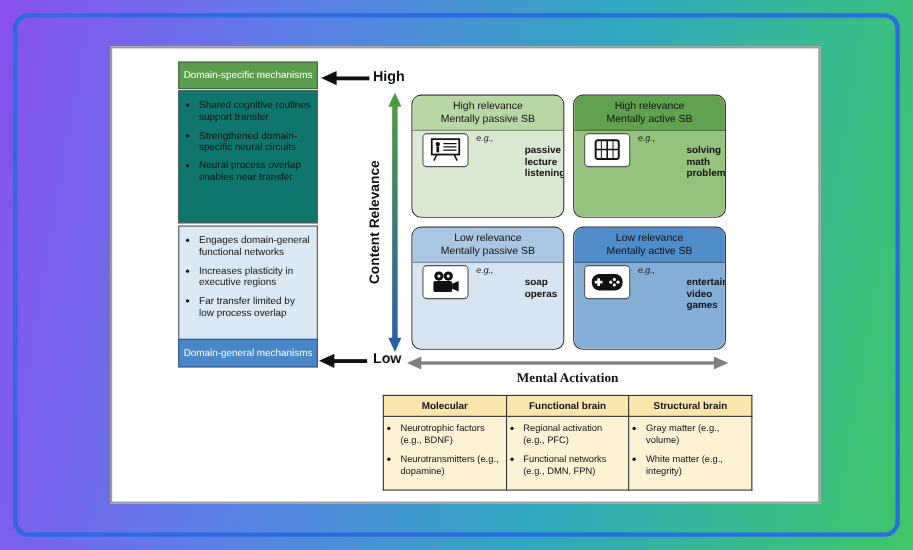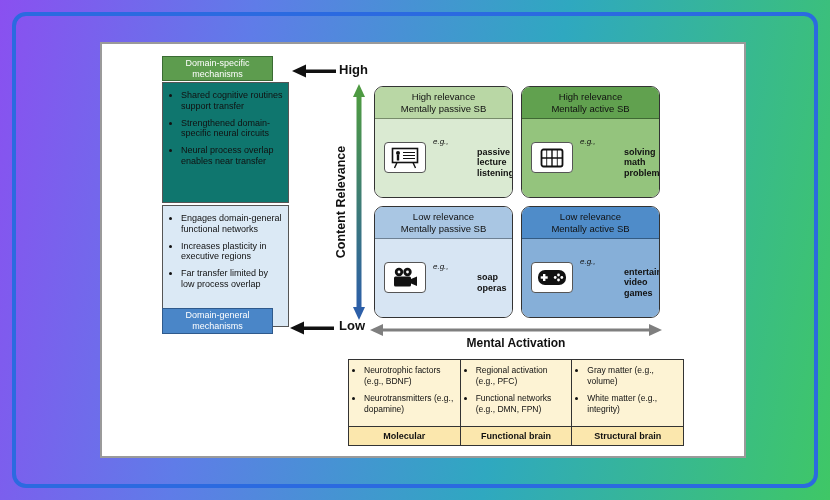--- a/index.html
+++ b/index.html
@@ -17,21 +17,21 @@
     border:4px solid #2b6ae0;border-radius:14px;
   }
   .panel{
     position:absolute;left:100px;top:42px;width:646px;height:416px;
     background:#ffffff;border:2px solid #9a9a9a;box-sizing:border-box;
   }
   .panel *{box-sizing:border-box;}
 
   
   .hdr{
-    position:absolute;left:60px;width:111px;
+    position:absolute;left:60px;width:127px;
     color:#fff;font-size:9px;text-align:center;line-height:1.2;
     display:flex;align-items:center;justify-content:center;padding:2px;
   }
   .hdr-top{top:12px;height:25px;background:#5d9c4e;border:1px solid #3a6b33;}
   .hdr-bottom{top:264px;height:26px;background:#4a86c8;border:1px solid #2f5a8c;}
   .side-box{
     position:absolute;left:60px;width:127px;border:1px solid #555;
     padding:7px 4px 4px 2px;
   }
   .box-top{top:38px;height:121px;background:#0f766e;}
@@ -48,38 +48,38 @@
   .arrow-low{left:188px;top:277px;}
   .v-arrow{position:absolute;left:249px;top:40px;}
   .v-label{
     position:absolute;left:239px;top:158px;white-space:nowrap;
     transform:translate(-50%,-50%) rotate(-90deg);
     font-weight:bold;font-size:12.5px;
   }
   .h-arrow{position:absolute;left:268px;top:279px;}
   .h-label{
     position:absolute;left:268px;top:292px;width:292px;text-align:center;
-    font-weight:bold;font-size:12px;
+    font-weight:bold;font-size:12px;font-family:Liberation Serif, serif;
   }
 
   
   .quad-grid{
     position:absolute;left:272px;top:42px;width:286px;height:232px;
     display:grid;grid-template-columns:1fr 1fr;grid-template-rows:1fr 1fr;gap:8px;
   }
   .quad{
     border:1.5px solid #333;border-radius:9px;overflow:hidden;
     display:flex;flex-direction:column;
   }
   .quad-header{
     text-align:center;font-weight:normal;font-size:9.5px;line-height:1.25;
     padding:4px 2px 3px 2px;border-bottom:1px solid rgba(0,0,0,0.35);
   }
   .quad-body{
-    flex:1;display:flex;align-items:center;justify-content:center;
+    flex:1;display:flex;justify-content:center;
     gap:7px;padding:2px 5px;
   }
   .q-tl .quad-header{background:#b9d7a5;}
   .q-tl .quad-body{background:#daead2;}
   .q-tr .quad-header{background:#61a14f;}
   .q-tr .quad-body{background:#94c47d;}
   .q-bl .quad-header{background:#a9c6e3;}
   .q-bl .quad-body{background:#d7e5f3;}
   .q-br .quad-header{background:#4f8cc9;}
   .q-br .quad-body{background:#86afd8;}
@@ -259,42 +259,42 @@
       <rect x="11" y="5.5" width="270" height="3" fill="#7f7f7f"></rect>
       <polygon points="0,7 13,1 13,13" fill="#7f7f7f"></polygon>
       <polygon points="292,7 279,1 279,13" fill="#7f7f7f"></polygon>
     </svg>
     <div class="h-label">Mental Activation</div>
 
     <div class="table-wrap">
       <table class="mech">
         <tbody>
             <tr>
+          <th>Molecular</th>
+          <th>Functional brain</th>
+          <th>Structural brain</th>
+        </tr>
+        <tr>
           <td>
             <ul>
               <li>Neurotrophic factors (e.g., BDNF)</li>
               <li>Neurotransmitters (e.g., dopamine)</li>
             </ul>
           </td>
           <td>
             <ul>
               <li>Regional activation (e.g., PFC)</li>
               <li>Functional networks (e.g., DMN, FPN)</li>
             </ul>
           </td>
           <td>
             <ul>
               <li>Gray matter (e.g., volume)</li>
               <li>White matter (e.g., integrity)</li>
             </ul>
           </td>
         </tr>
-        <tr>
-          <th>Molecular</th>
-          <th>Functional brain</th>
-          <th>Structural brain</th>
-        </tr>
       </tbody>
         </table>
     </div>
 
   </div>
 </div>
 
 </body></html>

